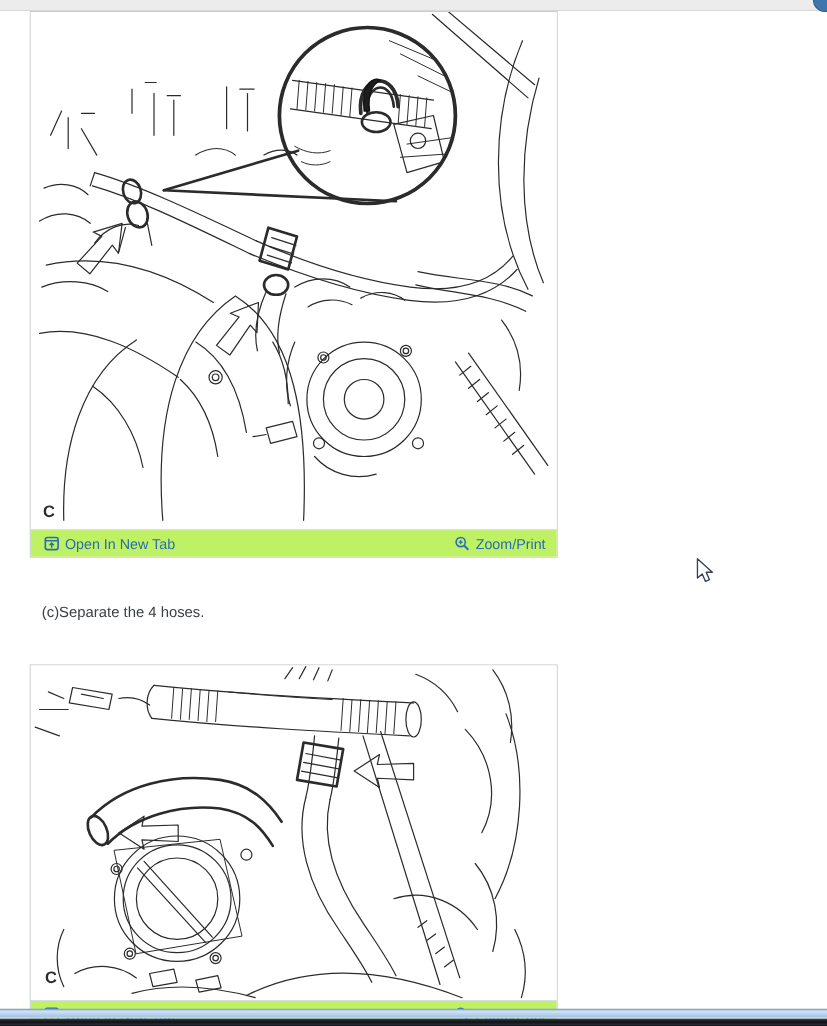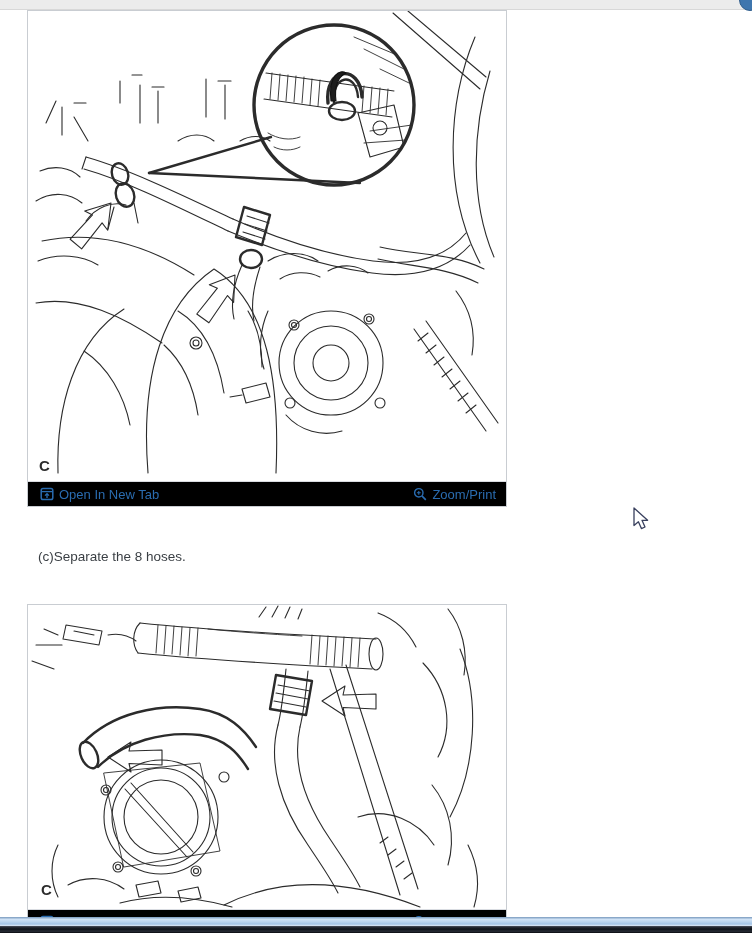--- a/index.html
+++ b/index.html
@@ -17,21 +17,21 @@
   .figure-panel{position:absolute;left:27px;width:478px;background:#fff;
     border:1px solid #c9cdd2;z-index:2;}
   #figure-1{top:10px;}
   #figure-2{top:604px;}
   .fig-image{position:relative;background:#fff;overflow:hidden;}
   #figure-1 .fig-image{height:470px;}
   #figure-2 .fig-image{height:304px;}
   .fig-label{position:absolute;font-size:15px;font-weight:bold;color:#2c2c2c;}
   #figure-1 .fig-label{left:11px;top:446px;}
   #figure-2 .fig-label{left:13px;top:276px;}
-  .link-bar{height:24px;border-top:1px solid #d9dce1;background:#000000;
+  .link-bar{height:24px;border-top:1px solid #d9dce1;background:#bef264;
     display:flex;justify-content:space-between;
     padding:0 10px 0 12px;}
   .bar-link{display:flex;align-items:center;gap:5px;color:#2a6cb0;
     font-size:13px;text-decoration:none;cursor:pointer;}
   .bar-link svg{display:block;}
   
   .step-caption{position:absolute;left:38px;top:549px;font-size:13.5px;
     color:#3a3f44;z-index:2;}
   
   .chrome-blue{position:absolute;left:0;bottom:7px;width:752px;height:9px;z-index:10;
@@ -191,21 +191,21 @@
       <svg width="14" height="14" viewBox="0 0 14 14">
         <circle cx="5.8" cy="5.8" r="4.2" fill="none" stroke="#2a6cb0" stroke-width="1.4"></circle>
         <path d="M5.8,3.9 V7.7 M3.9,5.8 H7.7" stroke="#2a6cb0" stroke-width="1.1" fill="none"></path>
         <path d="M8.9,8.9 L12.8,12.8" stroke="#2a6cb0" stroke-width="1.7" fill="none"></path>
       </svg>
       <span>Zoom/Print</span>
     </a>
   </div>
 </div>
 
-<div class="step-caption">(c)Separate the 8 hoses.</div>
+<div class="step-caption">(c)Separate the 4 hoses.</div>
 
 <div class="figure-panel" id="figure-2">
   <div class="fig-image">
     <svg class="lineart" width="478" height="304" viewBox="0 0 478 304">
       <defs>
         <path id="arrow2" d="M0,0 L-15,23 L-6.5,21 L-8,54 L7,54 L6,21 L15,23 Z"></path>
       </defs>
 
       <g class="thin">
         <path d="M8,40 h26"></path>

